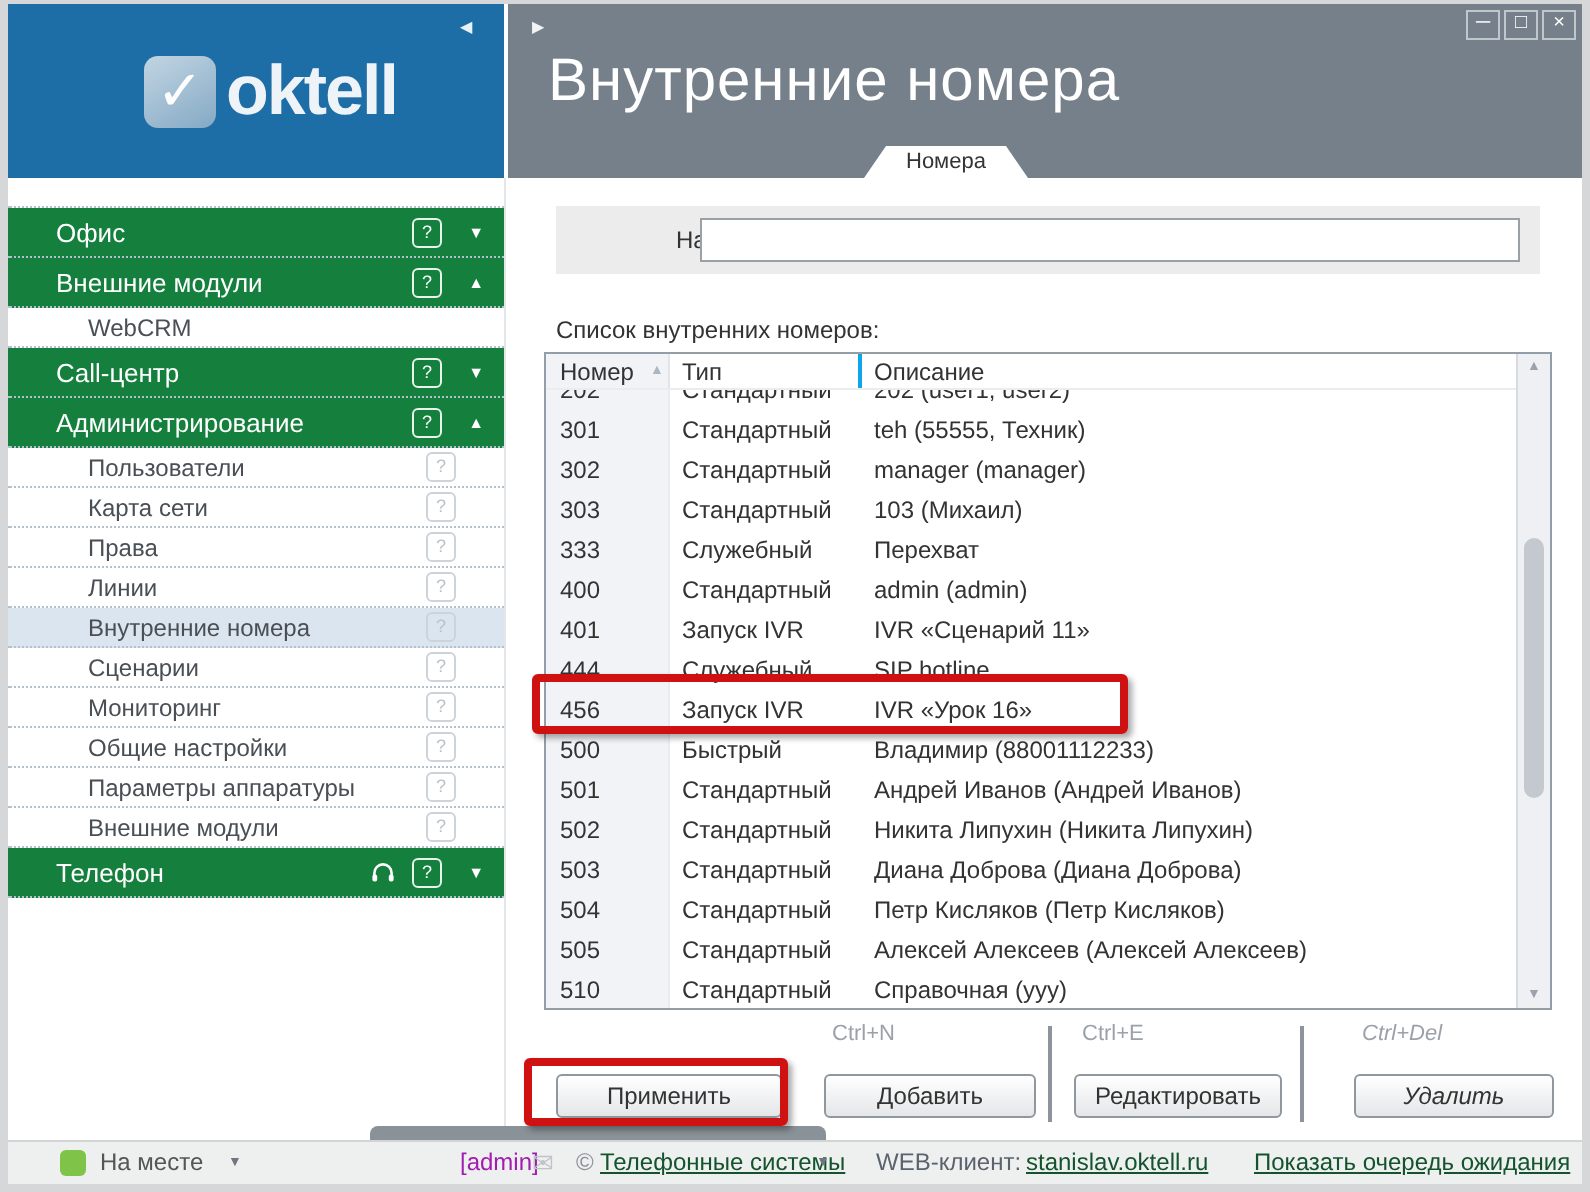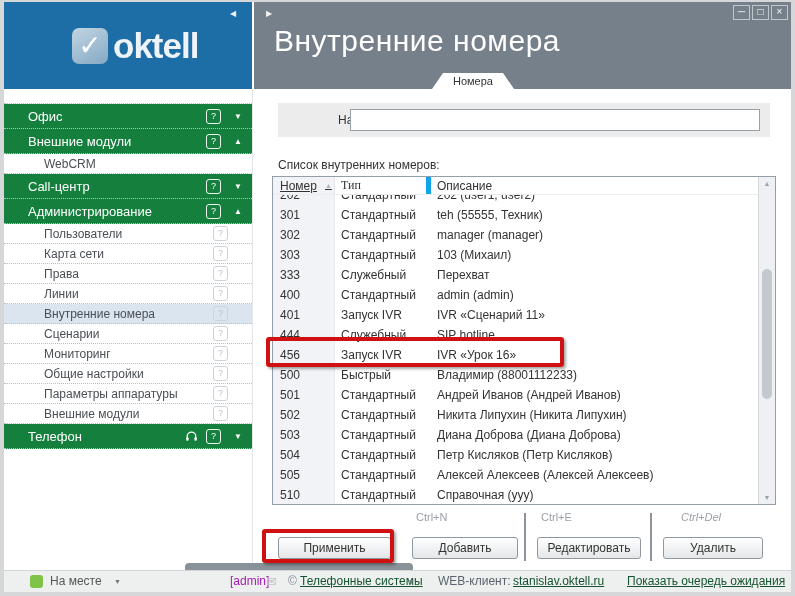--- a/index.html
+++ b/index.html
@@ -52,41 +52,41 @@
   #search-box{position:absolute;left:278px;top:103px;width:492px;height:34px;background:#ececec;}
   #search-label{position:absolute;left:12px;top:10px;font-size:12px;color:#333;margin-left:48px;}
   #search-input{position:absolute;left:72px;top:6px;width:400px;height:20px;border:1px solid #98a0a8;font-size:12px;padding:0 4px;background:#fff;outline:none;}
 
   #list-caption{position:absolute;left:278px;top:158px;font-size:12px;color:#333;}
 
   
   #table{position:absolute;left:272px;top:176px;width:504px;height:329px;border:1px solid #949ea8;background:#fff;box-sizing:border-box;overflow:hidden;}
   #tbody-wrap{margin-right:17px;}
   .thead{height:17px;display:flex;font-size:12px;color:#333;border-bottom:1px solid #ececec;}
-  .h1{width:62px;background:#f2f3f6;border-right:1px solid #e2e4e7;display:flex;align-items:center;padding-left:7px;box-sizing:border-box;text-decoration:underline;}
-  .h2{width:96px;border-right:5px solid #0ea5e9;display:flex;align-items:center;padding-left:6px;box-sizing:border-box;font-family:Liberation Serif, serif;}
+  .h1{width:62px;background:#f2f3f6;border-right:1px solid #e2e4e7;display:flex;align-items:center;padding-left:7px;box-sizing:border-box;}
+  .h2{width:96px;border-right:2px solid #0ea5e9;display:flex;align-items:center;padding-left:6px;box-sizing:border-box;}
   .h3{flex:1;display:flex;align-items:center;padding-left:6px;box-sizing:border-box;}
   .sort{margin-left:8px;font-size:7px;color:#a9b6c3;}
   .trow{height:20px;display:flex;align-items:stretch;font-size:12px;color:#333;}
   .c1{width:62px;background:#f2f3f6;border-right:1px solid #e9ebee;padding-left:7px;box-sizing:border-box;display:flex;align-items:center;}
   .c2{width:96px;padding-left:6px;box-sizing:border-box;display:flex;align-items:center;}
   .c3{flex:1;padding-left:6px;box-sizing:border-box;display:flex;align-items:center;}
   .trow.partial{height:10px;overflow:hidden;position:relative;}
   .clipwrap{position:absolute;left:0;top:-10px;width:100%;height:20px;display:flex;align-items:stretch;}
   #vscroll{position:absolute;right:0;top:0;width:17px;height:100%;background:#eef0f3;border-left:1px solid #d7dade;box-sizing:border-box;}
   .scroll-arrow{position:absolute;left:0;width:100%;text-align:center;font-size:7px;color:#9aa3ad;}
   #scroll-up{top:3px;} #scroll-down{bottom:3px;}
   #scroll-thumb{position:absolute;left:3px;top:92px;width:10px;height:130px;border-radius:5px;background:#c4c9cf;}
 
   
   .btn{position:absolute;top:537px;height:22px;background:linear-gradient(#ffffff,#e4e6e8);border:1px solid #8f979f;border-radius:3px;font-size:12px;color:#333;text-align:center;line-height:20px;box-sizing:border-box;cursor:default;}
   #btn-apply{left:278px;width:113px;}
   #btn-add{left:412px;width:106px;}
   #btn-edit{left:537px;width:104px;}
-  #btn-delete{left:663px;width:100px;}
+  #btn-delete{left:677px;width:100px;font-style:italic;}
   .shortcut{position:absolute;top:511px;font-size:11px;color:#9ba1a8;}
   #sc-add{left:416px;} #sc-edit{left:541px;} #sc-del{left:681px;font-style:italic;}
   .vsep{position:absolute;top:513px;width:2px;height:48px;background:#8d949c;}
   #sep1{left:524px;} #sep2{left:650px;}
 
   
   .annotation{position:absolute;border:4px solid #cf1111;border-radius:3px;box-shadow:2px 2px 3px rgba(0,0,0,.35);pointer-events:none;z-index:10;}
   #ann-row{left:266px;top:337px;width:290px;height:22px;}
   #ann-apply{left:262px;top:529px;width:124px;height:26px;}
 

